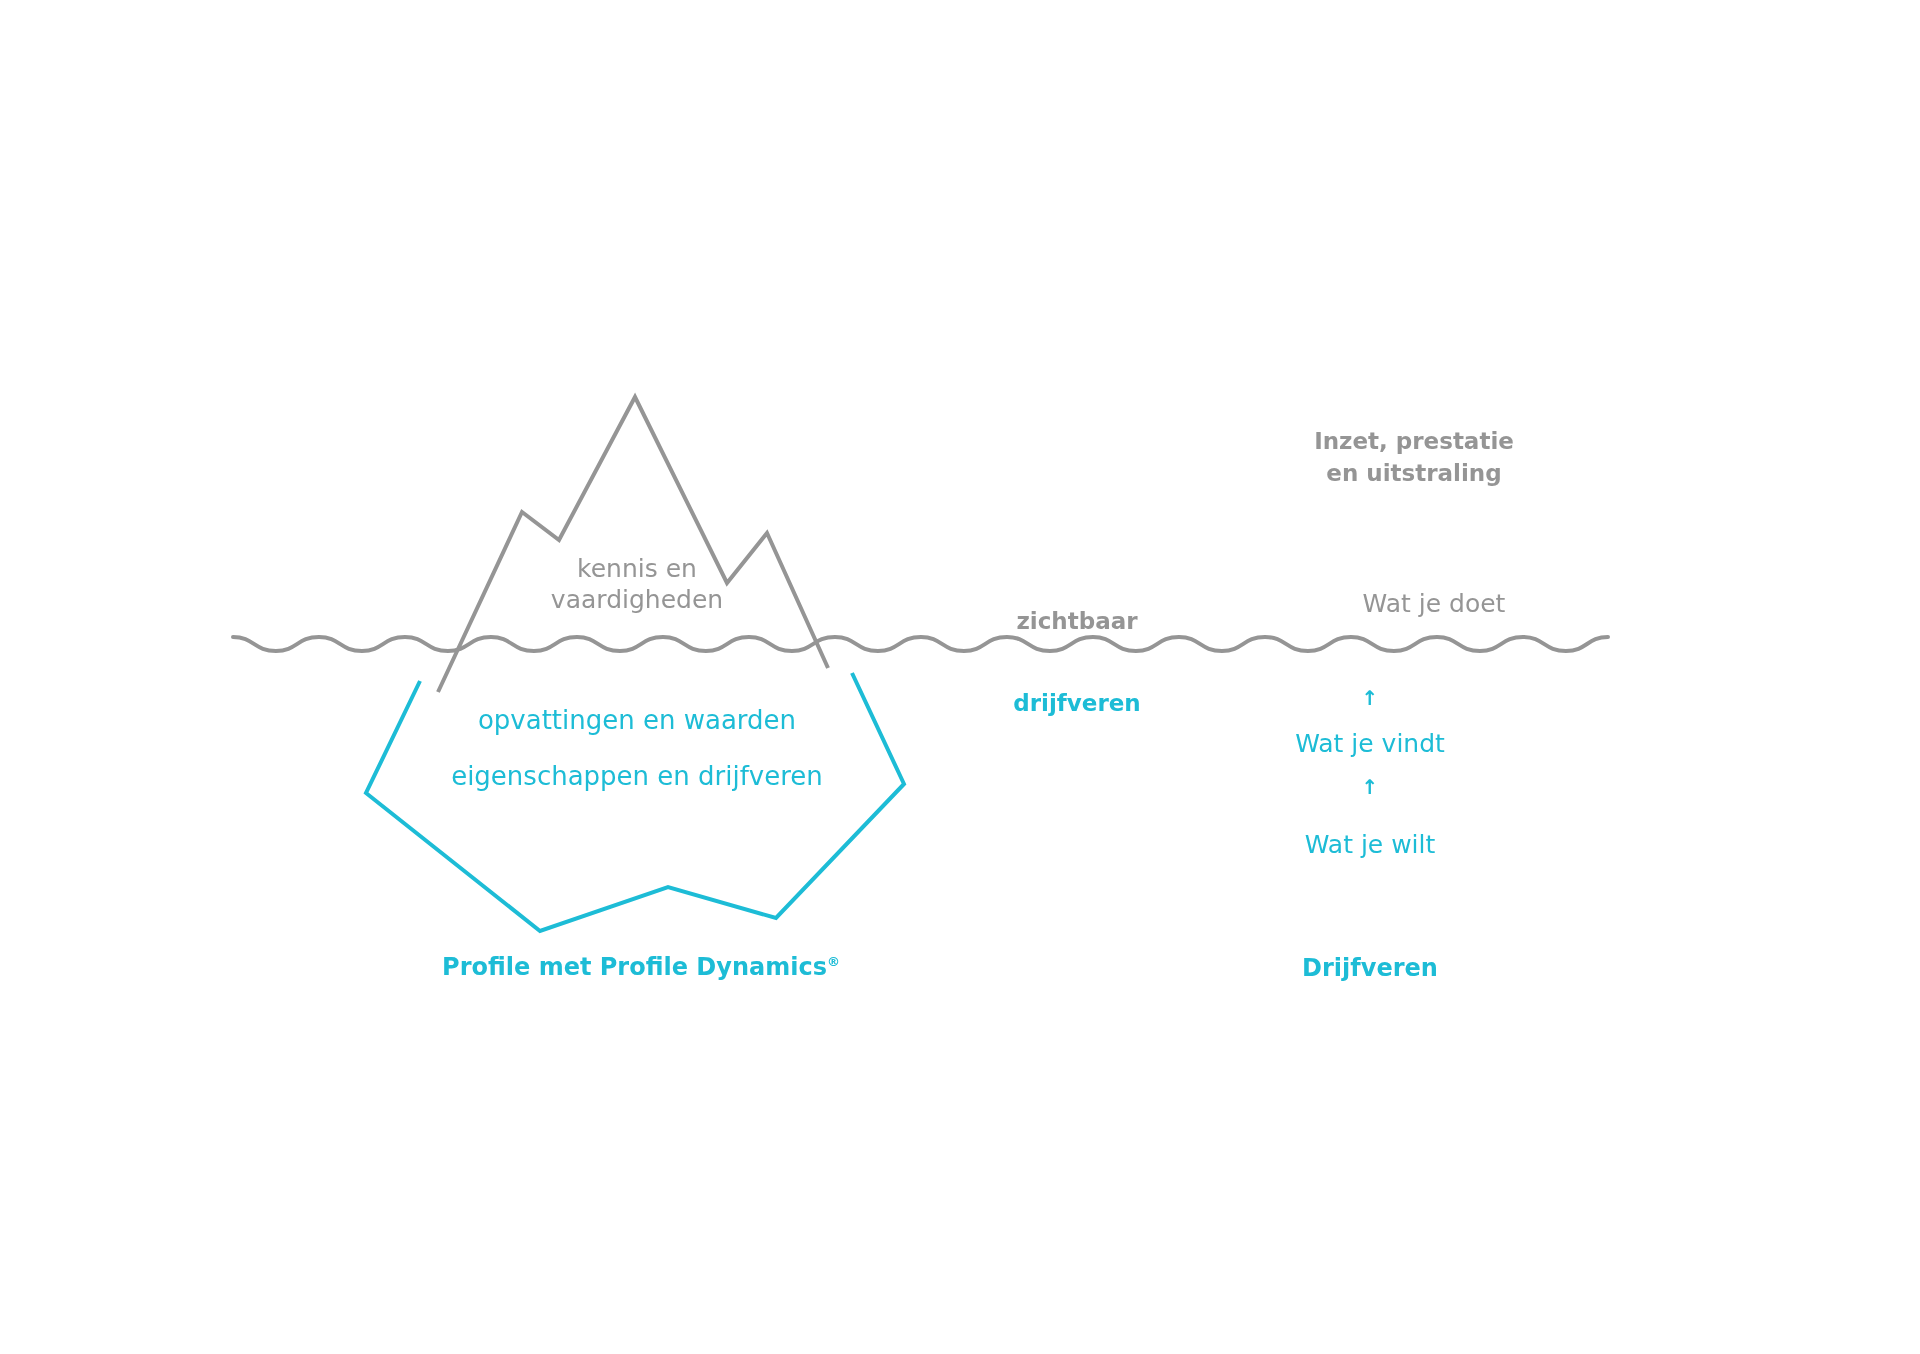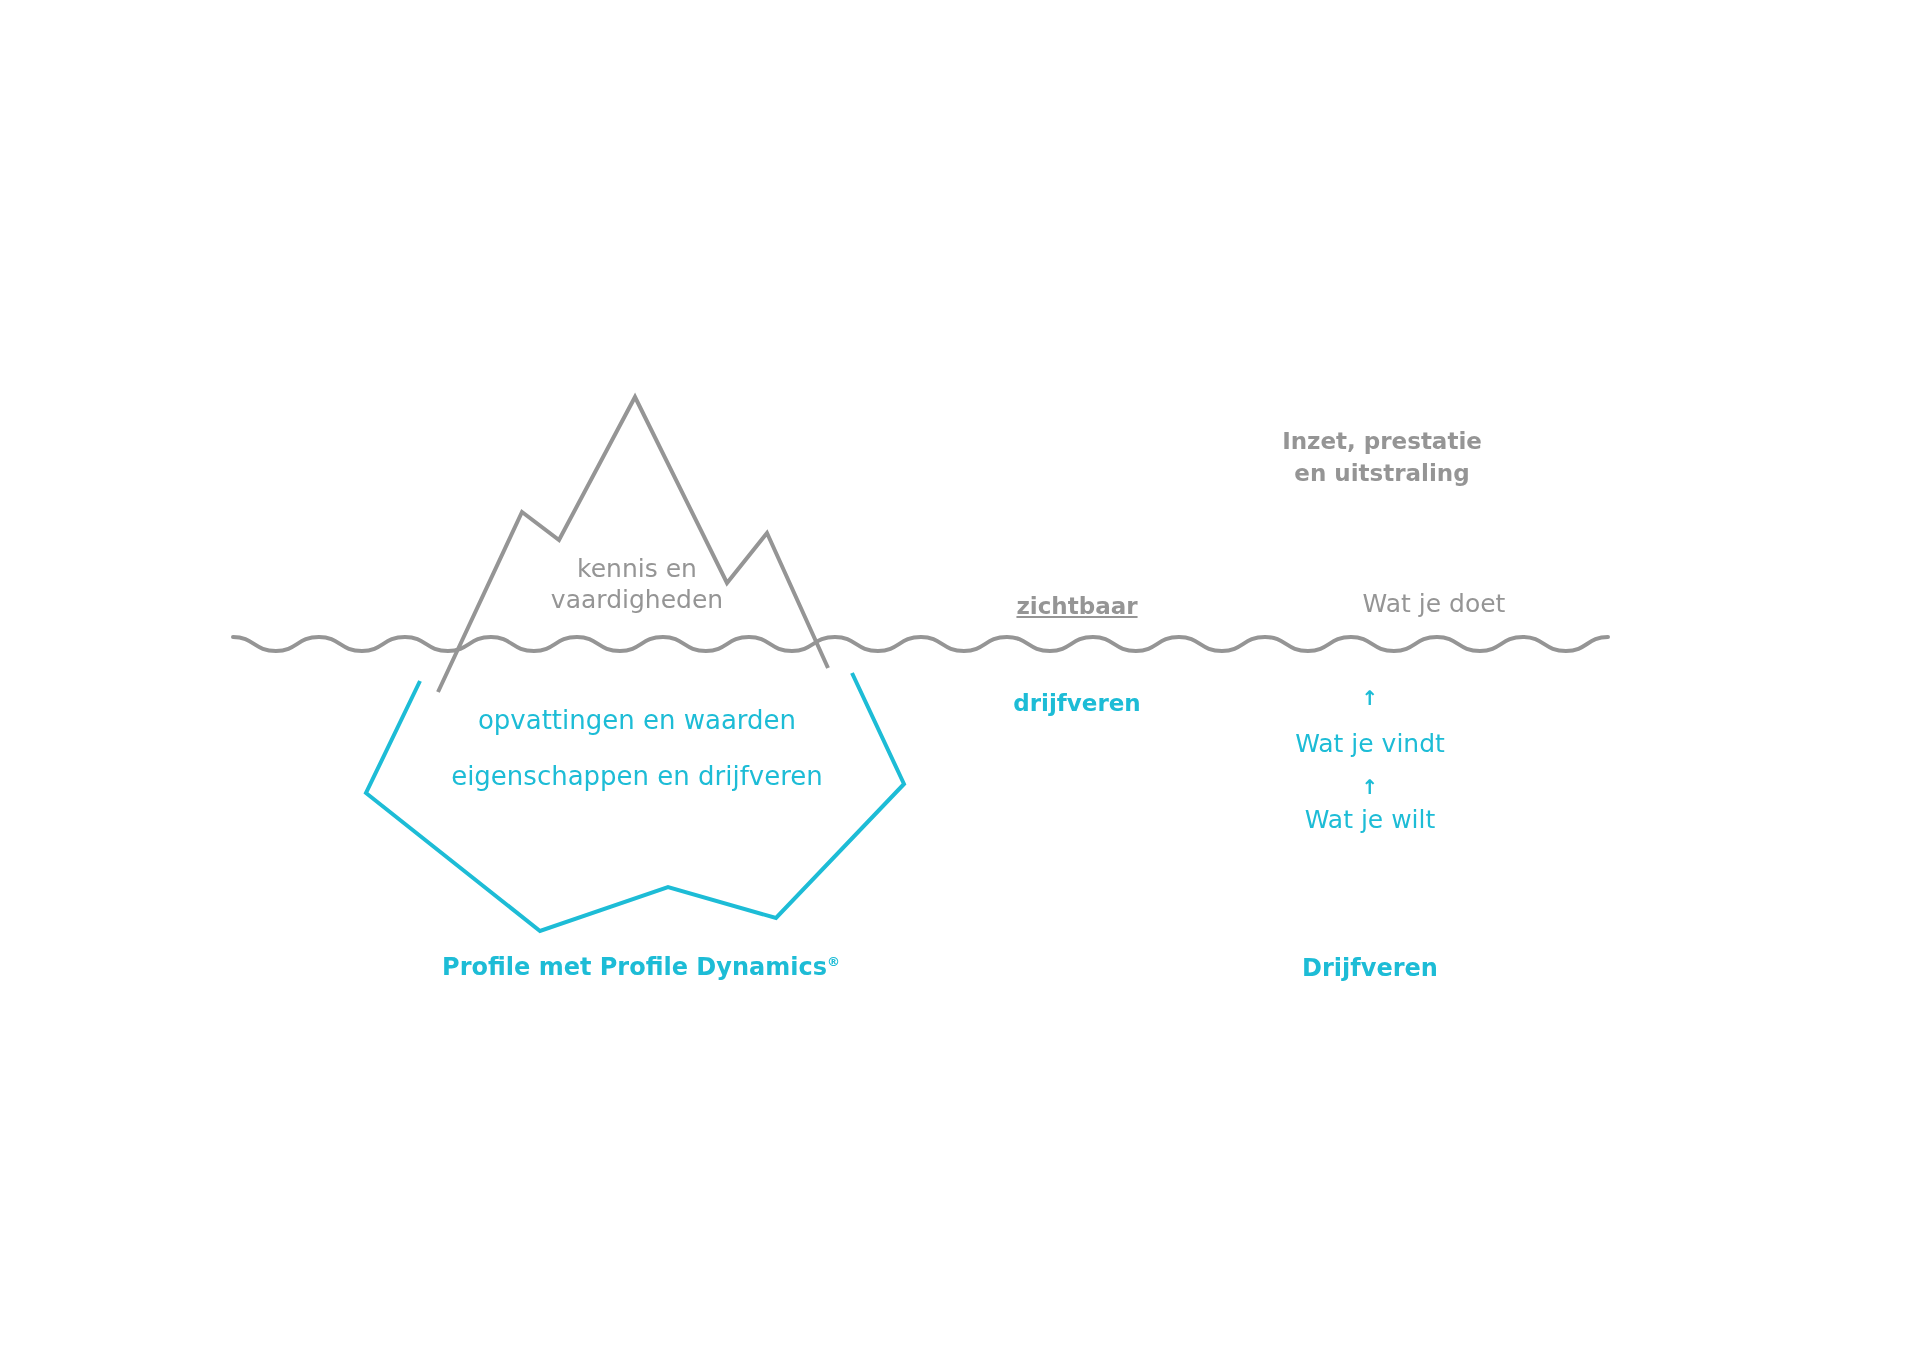--- a/index.html
+++ b/index.html
@@ -28,25 +28,25 @@
   <div>vaardigheden</div>
 </div>
 
 <div class="lbl cyan light" style="left:637px;top:707px;font-size:26px;">opvattingen en waarden</div>
 <div class="lbl cyan light" style="left:637px;top:763px;font-size:26px;">eigenschappen en drijfveren</div>
 
 <div class="lbl cyan bold" style="left:641px;top:955px;font-size:24px;">
   <span>Profile met Profile Dynamics</span><sup style="font-size:13px;">®</sup>
 </div>
 
-<div class="lbl gray bold" style="left:1077px;top:595px;font-size:23px;text-decoration:underline;">zichtbaar</div>
+<div class="lbl gray bold" style="left:1077px;top:610px;font-size:23px;">zichtbaar</div>
 <div class="lbl cyan bold" style="left:1077px;top:692px;font-size:23px;">drijfveren</div>
 
-<div class="lbl gray bold" style="left:1382px;top:430px;font-size:23px;">
+<div class="lbl gray bold" style="left:1414px;top:430px;font-size:23px;">
   <div style="margin-bottom:9px;">Inzet, prestatie</div>
   <div>en uitstraling</div>
 </div>
 <div class="lbl gray light" style="left:1434px;top:591px;font-size:25px;">Wat je doet</div>
 <div class="lbl cyan bold" style="left:1370px;top:688px;font-size:20px;">↑</div>
 <div class="lbl cyan light" style="left:1370px;top:731px;font-size:25px;">Wat je vindt</div>
 <div class="lbl cyan bold" style="left:1370px;top:777px;font-size:20px;">↑</div>
-<div class="lbl cyan light" style="left:1370px;top:807px;font-size:25px;">Wat je wilt</div>
+<div class="lbl cyan light" style="left:1370px;top:832px;font-size:25px;">Wat je wilt</div>
 <div class="lbl cyan bold" style="left:1370px;top:956px;font-size:24px;">Drijfveren</div>
 
 </body></html>

